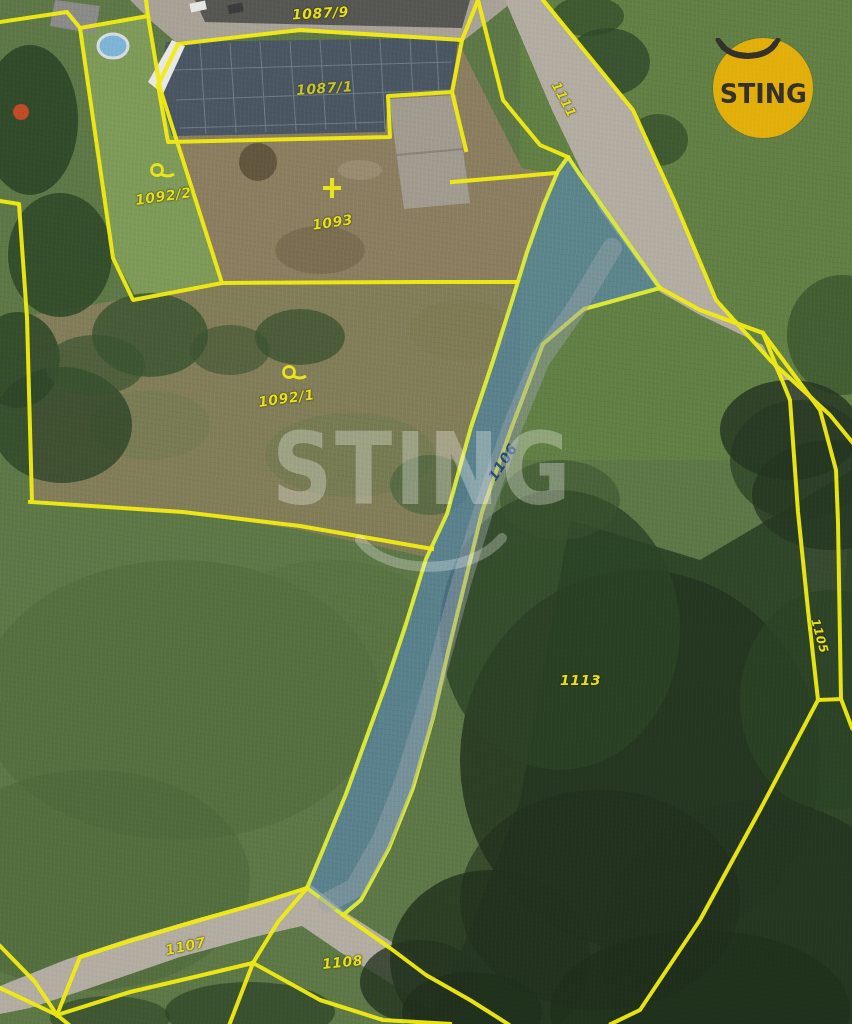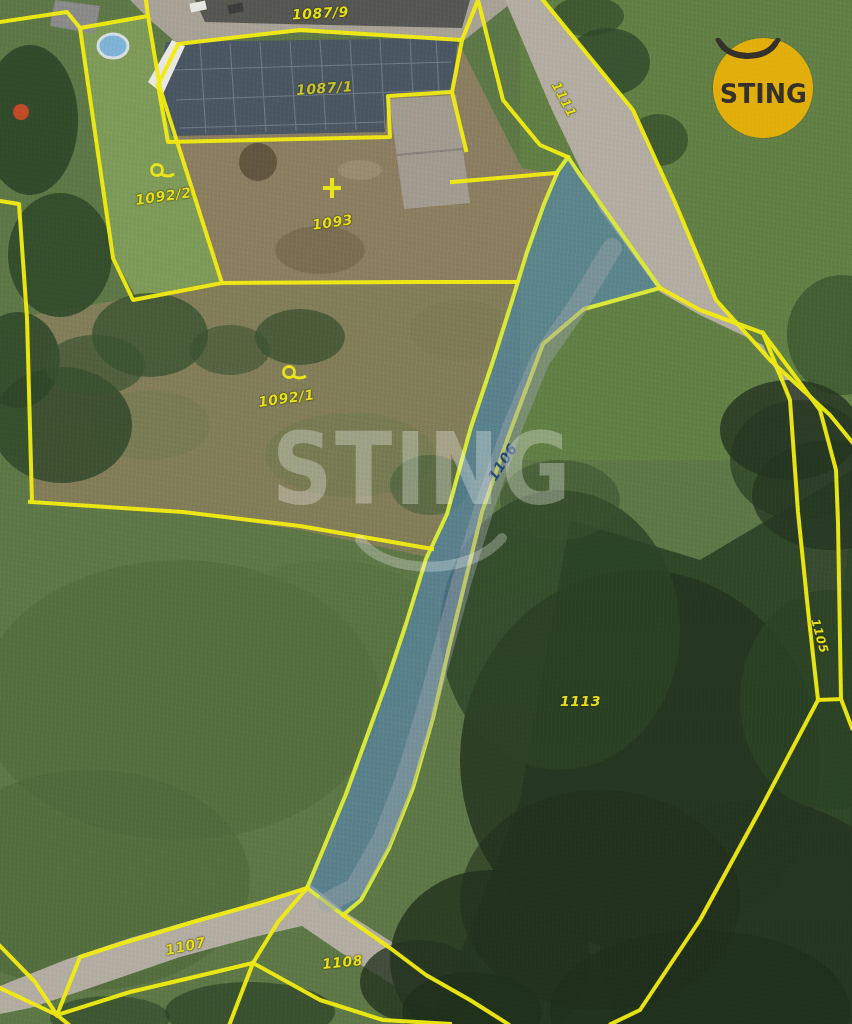--- a/index.html
+++ b/index.html
@@ -203,21 +203,21 @@
     <path d="M360,540 C385,575 470,577 502,538" fill="none" stroke="rgba(252,252,250,.28)" stroke-width="10" stroke-linecap="round"></path>
   </svg>
 
   <div class="plabel" style="left:292px;top:5px;transform:rotate(-3deg);">1087/9</div>
   <div class="plabel dim" style="left:296px;top:80px;transform:rotate(-4deg);">1087/1</div>
   <div class="plabel" style="left:135px;top:188px;transform:rotate(-8deg);">1092/2</div>
   <div class="plabel" style="left:312px;top:214px;transform:rotate(-8deg);">1093</div>
   <div class="plabel" style="left:258px;top:390px;transform:rotate(-8deg);">1092/1</div>
   <div class="plabel" style="left:545px;top:92px;transform:rotate(62deg);font-size:13px;">1111</div>
   <div class="plabel navy" style="left:482px;top:454px;transform:rotate(-57deg);">1106</div>
-  <div class="plabel" style="left:560px;top:693px;">1113</div>
+  <div class="plabel" style="left:560px;top:672px;">1113</div>
   <div class="plabel" style="left:802px;top:629px;transform:rotate(74deg);font-size:12px;">1105</div>
   <div class="plabel" style="left:165px;top:938px;transform:rotate(-12deg);">1107</div>
   <div class="plabel" style="left:322px;top:954px;transform:rotate(-6deg);">1108</div>
 
   <div class="watermark">
     <div class="wm-text">STING</div>
   </div>
 
   <div class="logo-badge">
     <div class="logo-text">STING</div>

